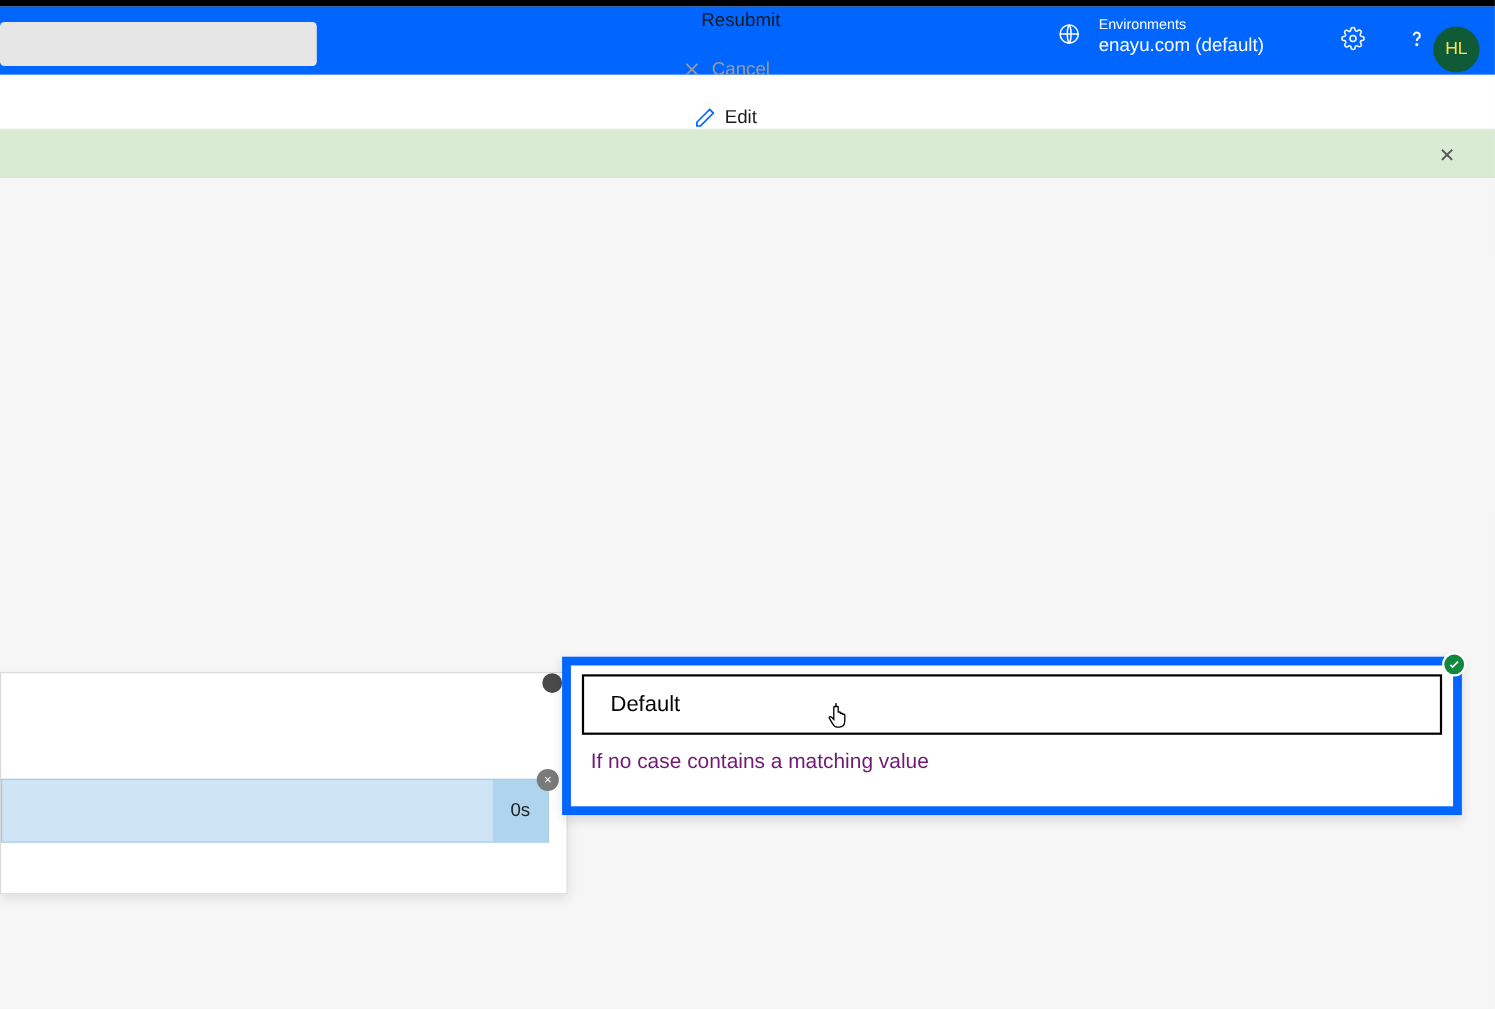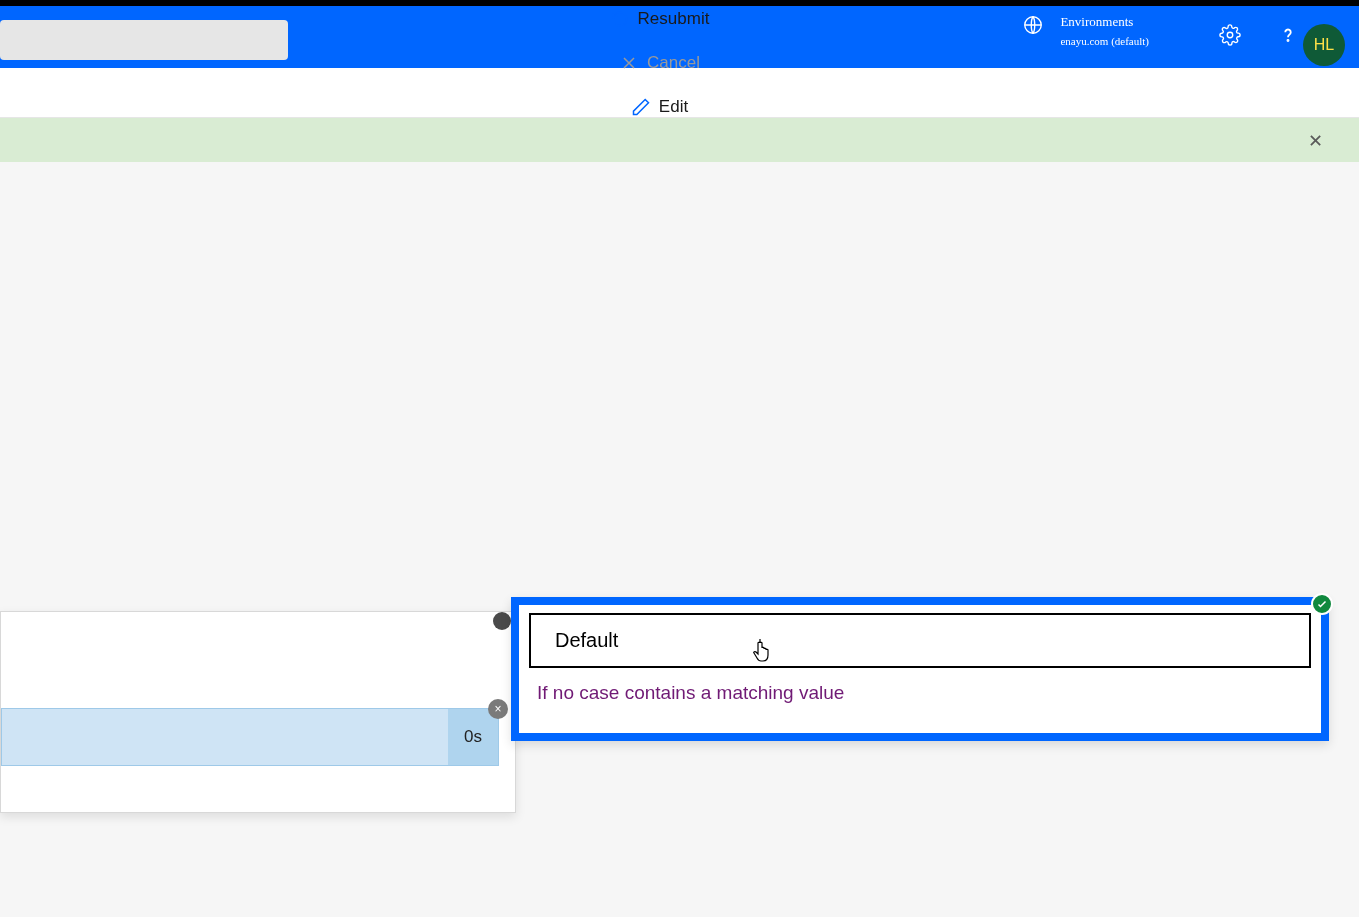--- a/index.html
+++ b/index.html
@@ -33,27 +33,27 @@
       width: 288px;
       height: 40px;
       background: #e6e6e6;
       border-radius: 4px;
     }
     .env-block {
       position: absolute;
       right: 210px;
       top: 8px;
       display: flex;
+      align-items: center;
       gap: 16px;
       color: #fff;
-      font-family: Liberation Serif, serif;
     }
     .env-icon svg { width: 22px; height: 22px; stroke:#fff; fill:none; }
     .env-text .small { font-size: 13px; line-height: 16px; }
-    .env-text .big { font-size: 11px; line-height: 22px; }
+    .env-text .big { font-size: 17px; line-height: 22px; }
     .header-icons {
       position: absolute;
       right: 60px;
       top: 18px;
       display: flex;
       gap: 36px;
       align-items: center;
     }
     .header-icons svg { width: 22px; height: 22px; stroke:#fff; fill:none; }
     .avatar {

